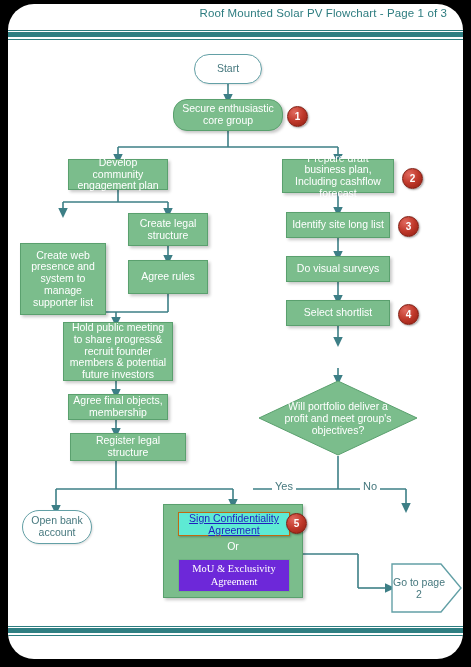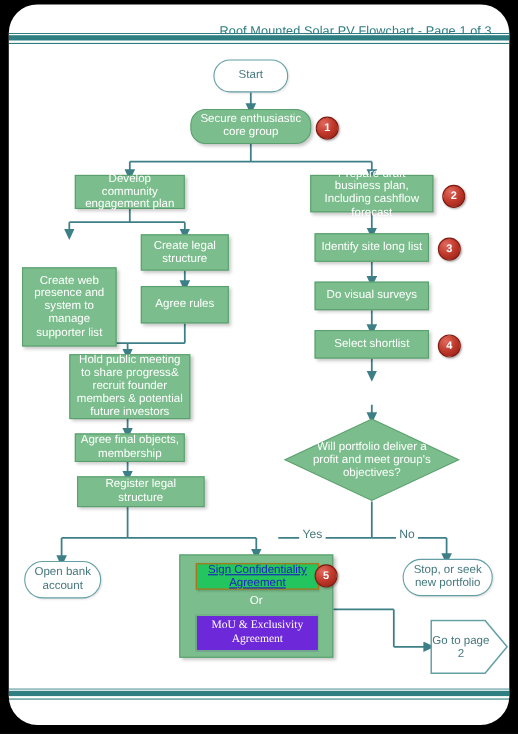--- a/index.html
+++ b/index.html
@@ -12,21 +12,21 @@
     background:#ffffff;border-radius:26px;overflow:hidden;
   }
   
   .rule-band{position:absolute;left:0;width:100%;}
   .rule-band .thin{height:1px;background:#2e7d80;}
   .rule-band .thick{height:5px;background:#2f7f82;}
   .rule-band .gap{height:2px;background:#ffffff;}
   .rule-band .gap1{height:1px;background:#ffffff;}
 
   #doc-title{
-    position:absolute;right:16px;top:19px;
+    position:absolute;right:16px;top:3px;
     font-size:11.5px;color:#2e7d80;letter-spacing:.1px;white-space:nowrap;
   }
 
   
   #canvas{position:absolute;left:0;top:38px;width:455px;height:580px;padding-left:26px;}
 
   .node{position:absolute;box-sizing:border-box;display:flex;align-items:center;
         justify-content:center;text-align:center;line-height:1.12;}
   .proc{
     background:#7bbd8c;border:1px solid #5aa06e;color:#ffffff;
@@ -44,21 +44,21 @@
   .offpage{position:absolute;color:#46787e;font-size:10.5px;}
   .offpage svg{position:absolute;left:0;top:0;}
   .offpage span{position:absolute;left:0;top:0;width:100%;height:100%;
       display:flex;align-items:center;justify-content:center;padding-right:16px;box-sizing:border-box;
       text-align:center;line-height:1.15;}
 
   .sub-box{
     position:absolute;box-sizing:border-box;display:flex;align-items:center;justify-content:center;
     text-align:center;line-height:1.15;font-size:10.5px;
   }
-  .sub-orange{background:#22c55e;border:1px solid #c06a12;color:#1f1fbf;
+  .sub-orange{background:#5eead4;border:1px solid #c06a12;color:#1f1fbf;
     text-decoration:underline;box-shadow:1px 1px 2px rgba(0,0,0,.25);}
   .sub-plain{background:#6d28d9;border:1px solid #6fb481;color:#ffffff;font-family:Liberation Serif, serif;}
   .or-label{position:absolute;color:#ffffff;font-size:10.5px;text-align:center;width:100%;}
 
   .badge{
     position:absolute;width:19px;height:19px;border-radius:50%;
     background:radial-gradient(circle at 34% 28%, #e06a5f 0%, #c0392b 48%, #8e1c10 100%);
     border:1px solid #7d1a0f;color:#ffffff;font-size:10px;font-weight:bold;
     display:flex;align-items:center;justify-content:center;
     box-shadow:1px 1px 2px rgba(0,0,0,.35);z-index:6;
@@ -227,23 +227,20 @@
         <div class="sub-box sub-orange" style="left:14px;top:7px;width:112px;height:24px;">
           <span>Sign Confidentiality Agreement</span>
         </div>
         <div class="or-label" style="top:36px;">Or</div>
         <div class="sub-box sub-plain" style="left:14px;top:54px;width:112px;height:33px;">
           <span>MoU &amp; Exclusivity Agreement</span>
         </div>
       </div>
       <div class="badge" style="left:278px;top:471px;">5</div>
 
-      <div class="node term" style="left:358px;top:466px;width:82px;height:34px;">
-        <span>Stop, or seek new portfolio</span>
-      </div>
 
       <div class="offpage" style="left:383px;top:521px;width:72px;height:50px;">
         <svg width="72" height="50">
           <polygon points="1,1 50,1 70,25 50,49 1,49" fill="#ffffff" stroke="#63a0a6" stroke-width="1.4"></polygon>
         </svg>
         <span>Go to page 2</span>
       </div>
 
     </div>
   </div>

